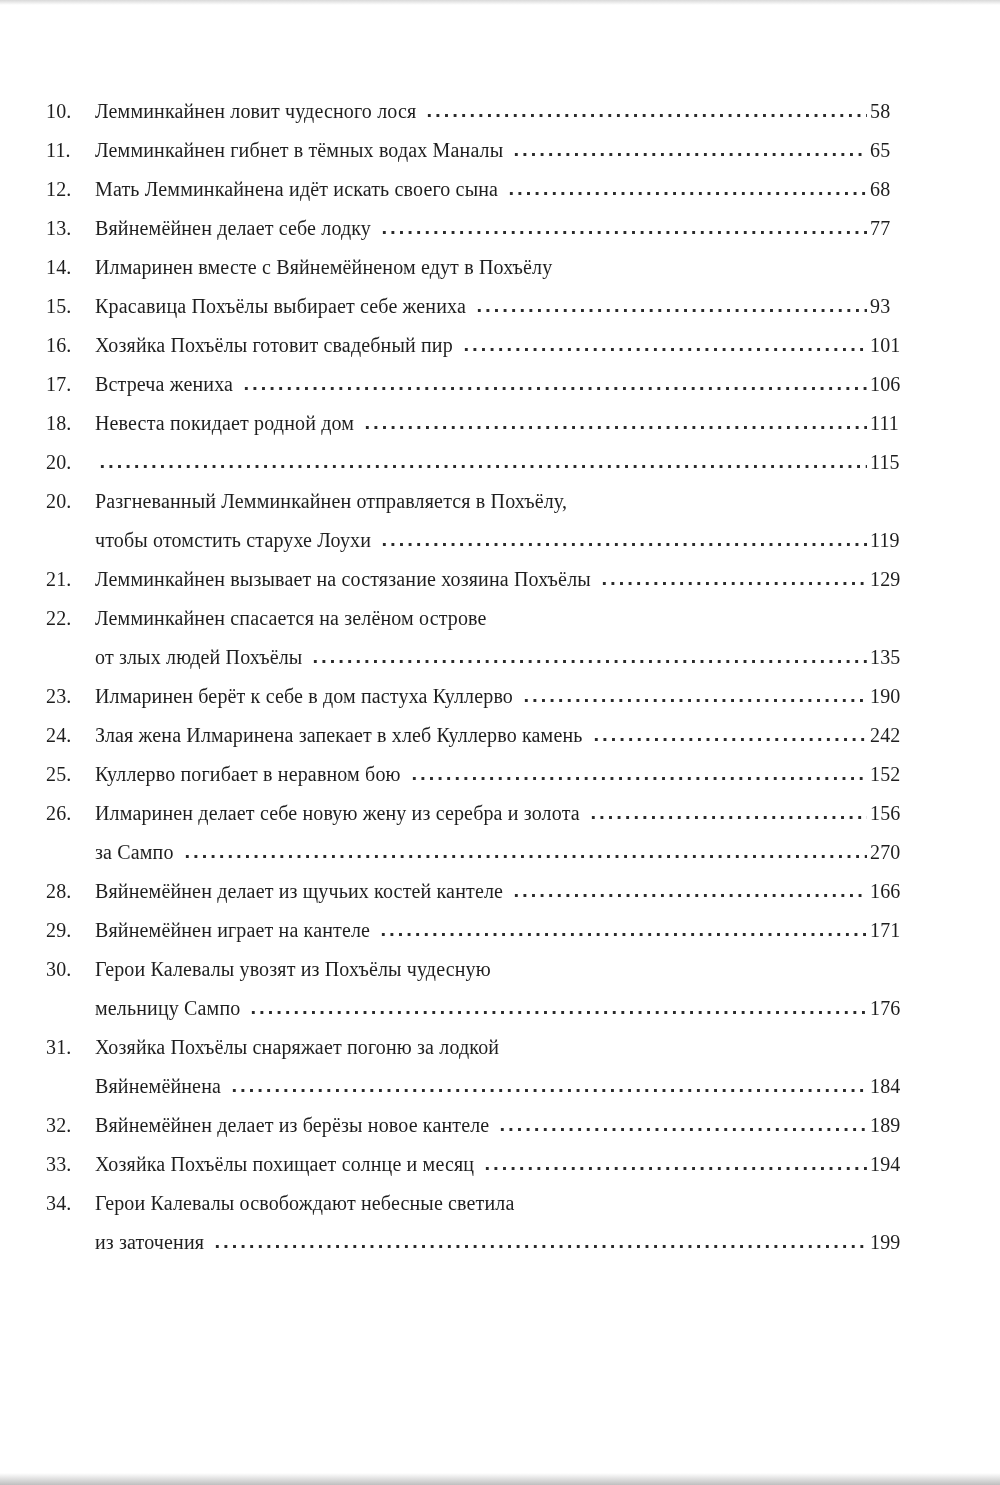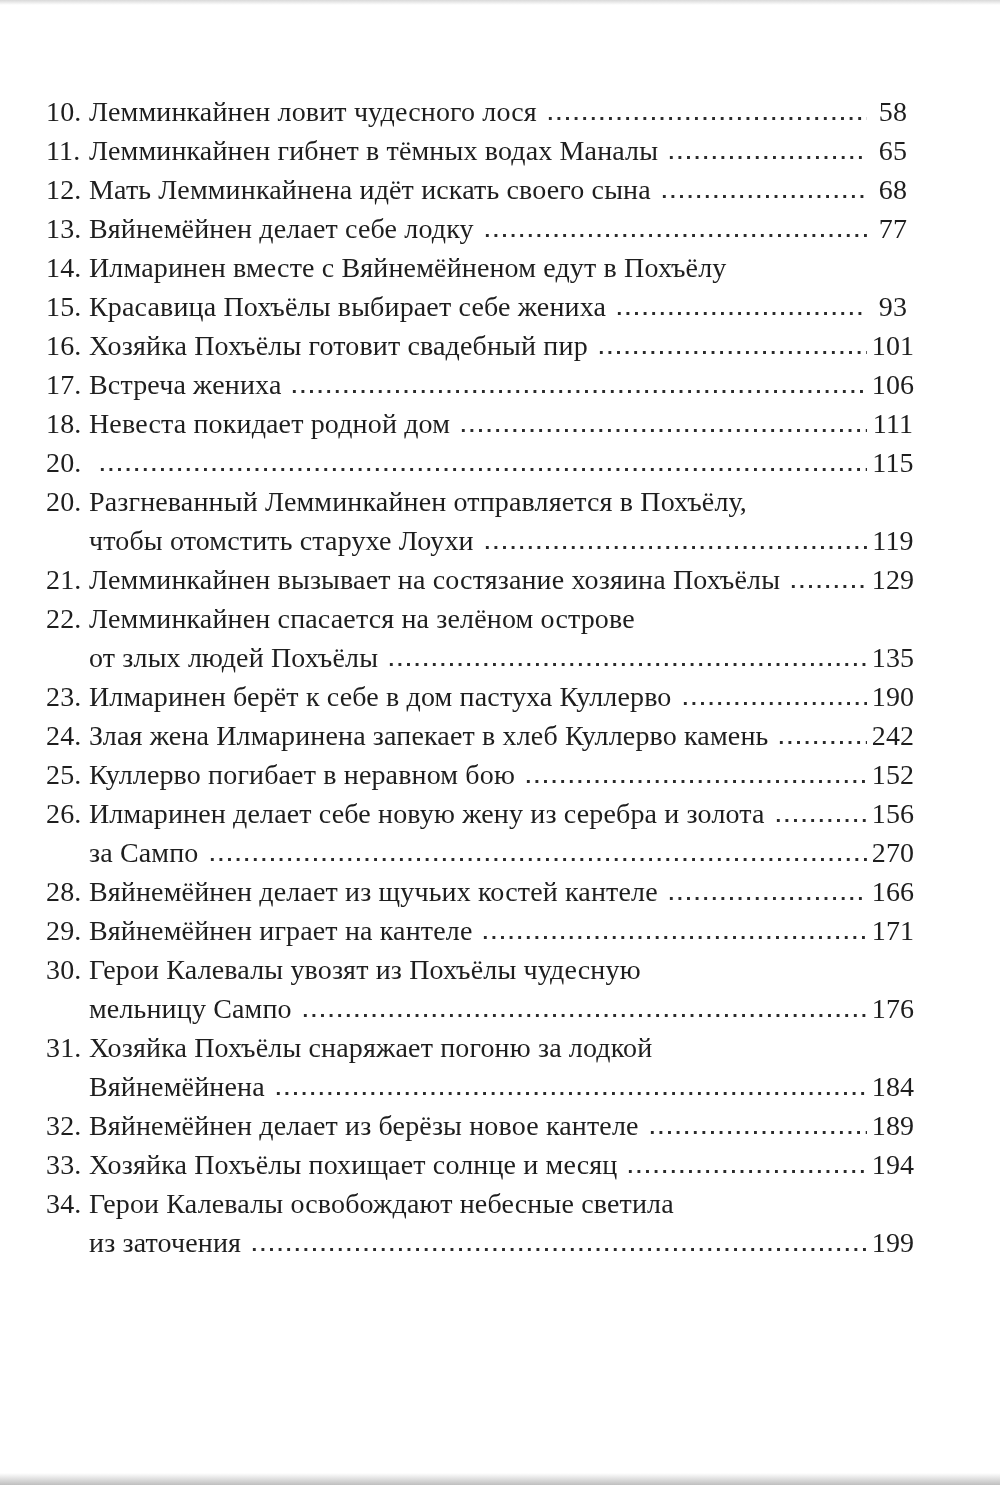--- a/index.html
+++ b/index.html
@@ -33,50 +33,51 @@
   main {
     padding: 92px 84px 0 46px;
   }
 
   .entry { margin: 0; }
 
   .row {
     display: flex;
     align-items: baseline;
     line-height: 39px;
-    font-size: 28px;
+    font-size: 20px;
     letter-spacing: 0.15px;
   }
 
   .num {
     flex: 0 0 43px;
     white-space: nowrap;
   }
 
   .title {
     white-space: nowrap;
     flex: 0 0 auto;
+    margin-left: 6px;
   }
 
   
   .leader {
     flex: 1 1 auto;
     height: 5px;
     min-width: 14px;
     margin: 0 3px 0 9px;
     background-image: radial-gradient(circle, #2b2b2b 1.55px, rgba(0,0,0,0) 1.8px);
     background-size: 8.6px 5px;
     background-position: left bottom;
     background-repeat: repeat-x;
   }
 
   .page {
     flex: 0 0 auto;
     min-width: 46px;
-    text-align: center;
+    text-align: left;
     white-space: nowrap;
   }
 </style>
 </head>
 <body>
 
 <div class="scan-edge-top"></div>
 
 <main>
   <div>

